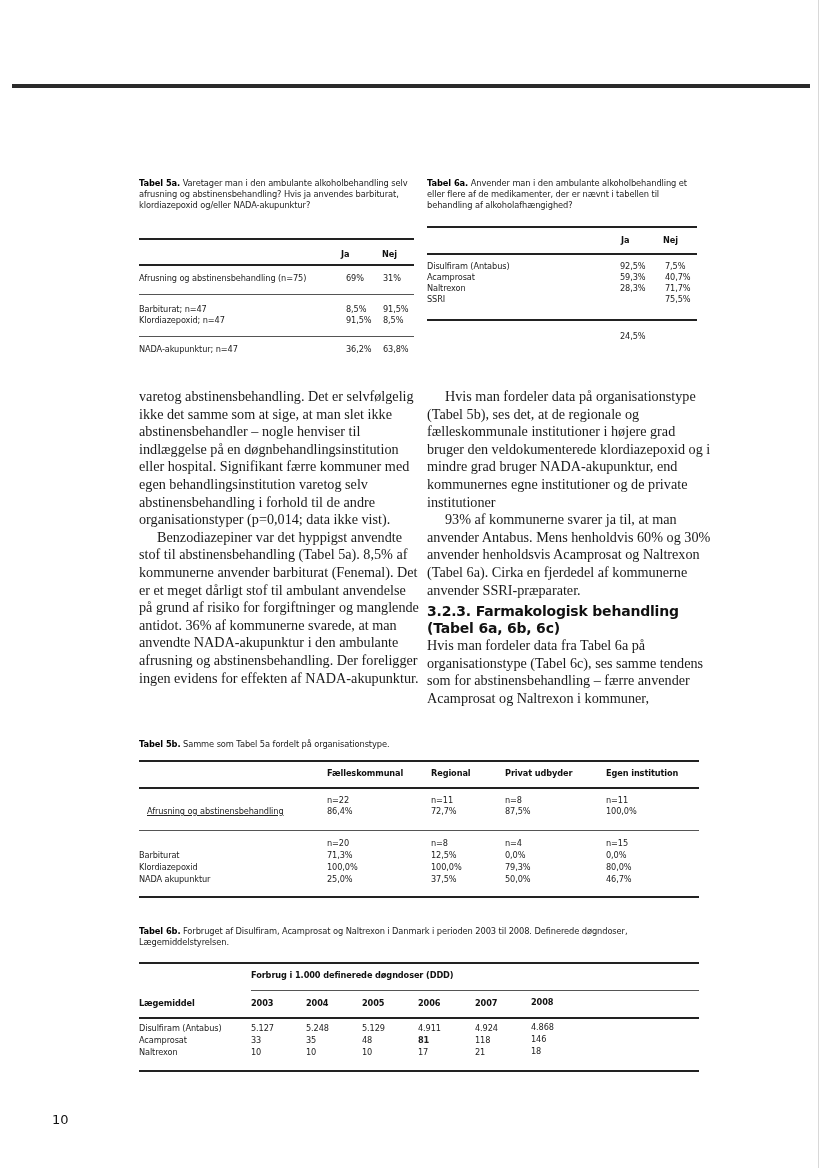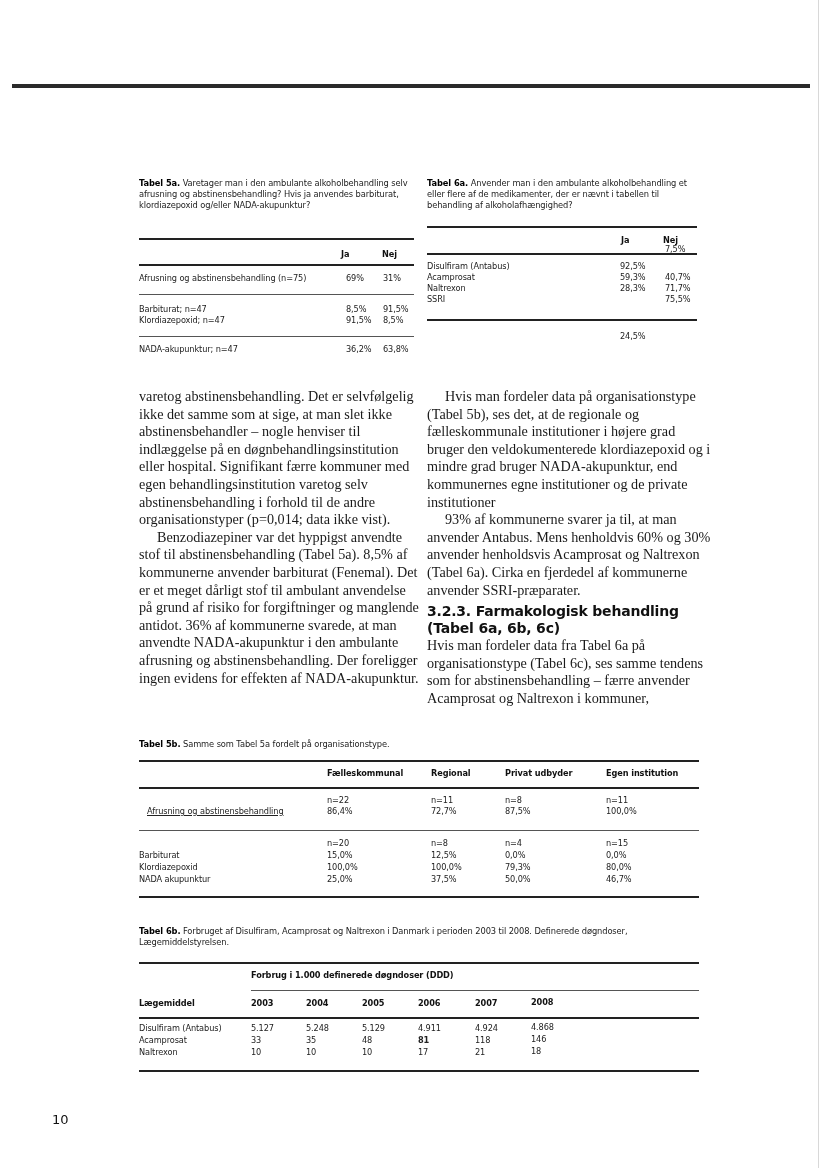--- a/index.html
+++ b/index.html
@@ -71,21 +71,21 @@
     <b>Tabel 6a.</b><span> Anvender man i den ambulante alkoholbehandling et eller flere af de medikamenter, der er nævnt i tabellen til behandling af alkoholafhængighed?</span>
   </div>
   <div class="rule" style="left:427px; top:226px; width:270px;"></div>
   <div class="cell hd" style="left:621px; top:235px;">Ja</div>
   <div class="cell hd" style="left:663px; top:235px;">Nej</div>
   <div class="rule" style="left:427px; top:253px; width:270px;"></div>
 
   <div>
     <div class="cell" style="left:427px; top:261px;">Disulfiram (Antabus)</div>
     <div class="cell" style="left:620px; top:261px;">92,5%</div>
-    <div class="cell" style="left:665px; top:244px;">7,5%</div>
+    <div class="cell" style="left:665px; top:261px;">7,5%</div>
   </div>
   <div>
     <div class="cell" style="left:427px; top:272px;">Acamprosat</div>
     <div class="cell" style="left:620px; top:272px;">59,3%</div>
     <div class="cell" style="left:665px; top:272px;">40,7%</div>
   </div>
   <div>
     <div class="cell" style="left:427px; top:283px;">Naltrexon</div>
     <div class="cell" style="left:620px; top:283px;">28,3%</div>
     <div class="cell" style="left:665px; top:283px;">71,7%</div>
@@ -136,21 +136,21 @@
     <div class="cell" style="left:606px; top:806px;">100,0%</div>
   </div>
   <div class="rule thin" style="left:139px; top:830px; width:560px;"></div>
 
   <div class="cell" style="left:327px; top:838px;">n=20</div>
   <div class="cell" style="left:431px; top:838px;">n=8</div>
   <div class="cell" style="left:505px; top:838px;">n=4</div>
   <div class="cell" style="left:606px; top:838px;">n=15</div>
   <div>
     <div class="cell" style="left:139px; top:850px;">Barbiturat</div>
-    <div class="cell" style="left:327px; top:850px;">15,0%</div>
+    <div class="cell" style="left:327px; top:850px;">71,3%</div>
     <div class="cell" style="left:431px; top:850px;">12,5%</div>
     <div class="cell" style="left:505px; top:850px;">0,0%</div>
     <div class="cell" style="left:606px; top:850px;">0,0%</div>
   </div>
   <div>
     <div class="cell" style="left:139px; top:862px;">Klordiazepoxid</div>
     <div class="cell" style="left:327px; top:862px;">100,0%</div>
     <div class="cell" style="left:431px; top:862px;">100,0%</div>
     <div class="cell" style="left:505px; top:862px;">79,3%</div>
     <div class="cell" style="left:606px; top:862px;">80,0%</div>

